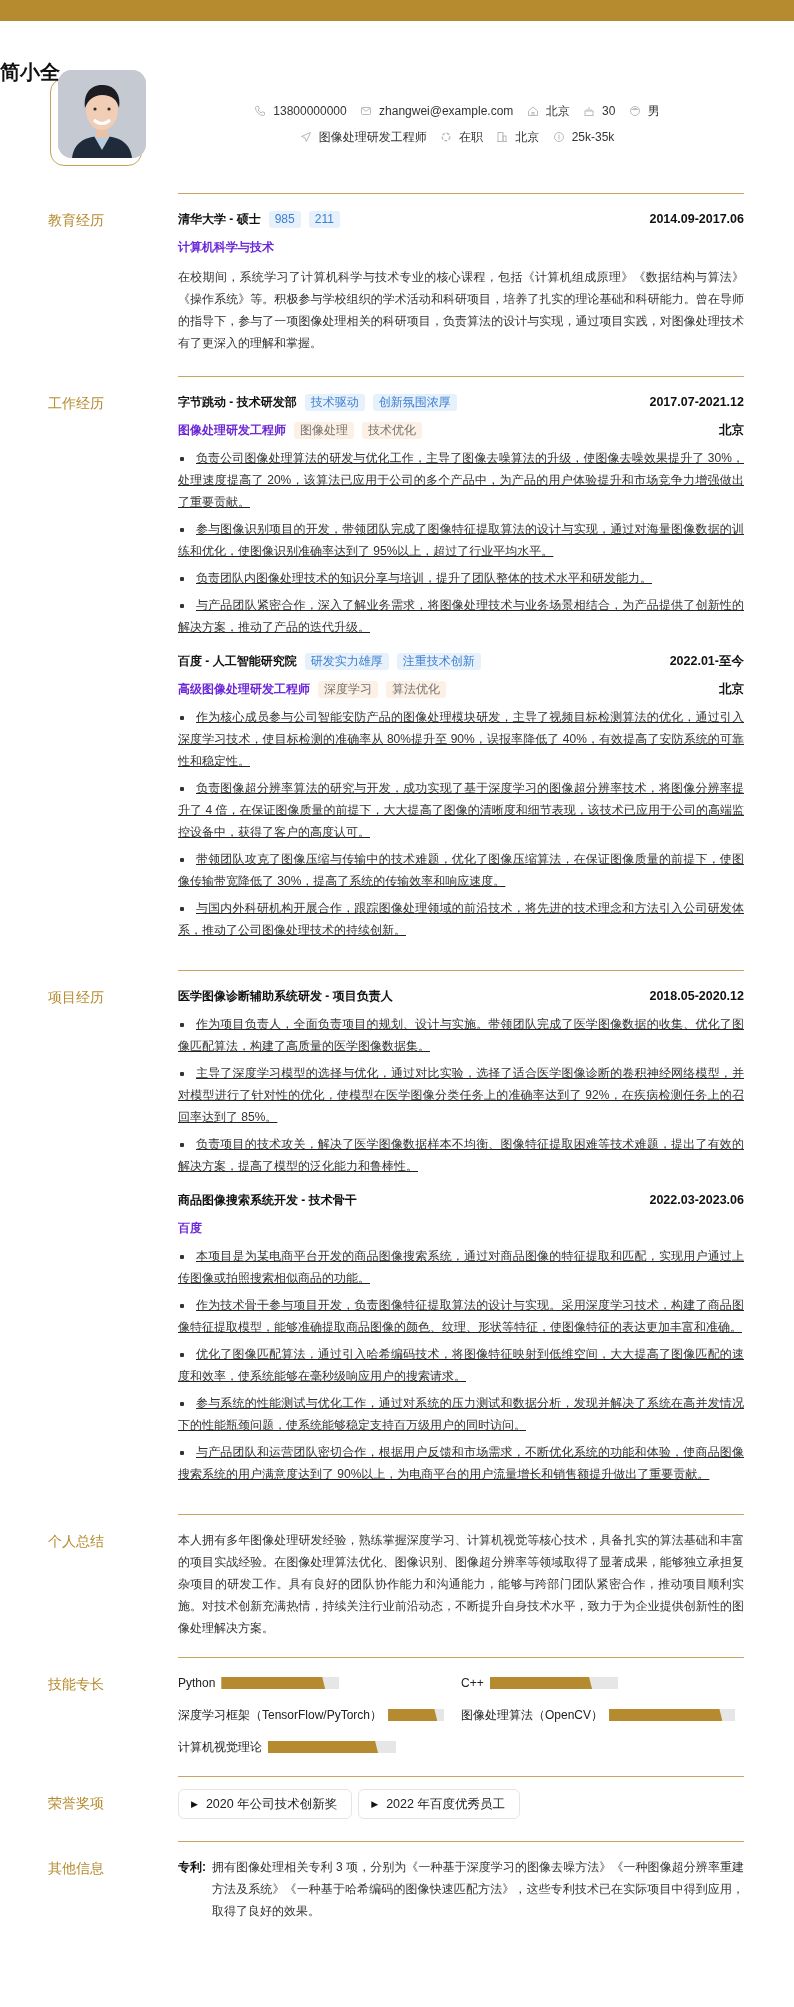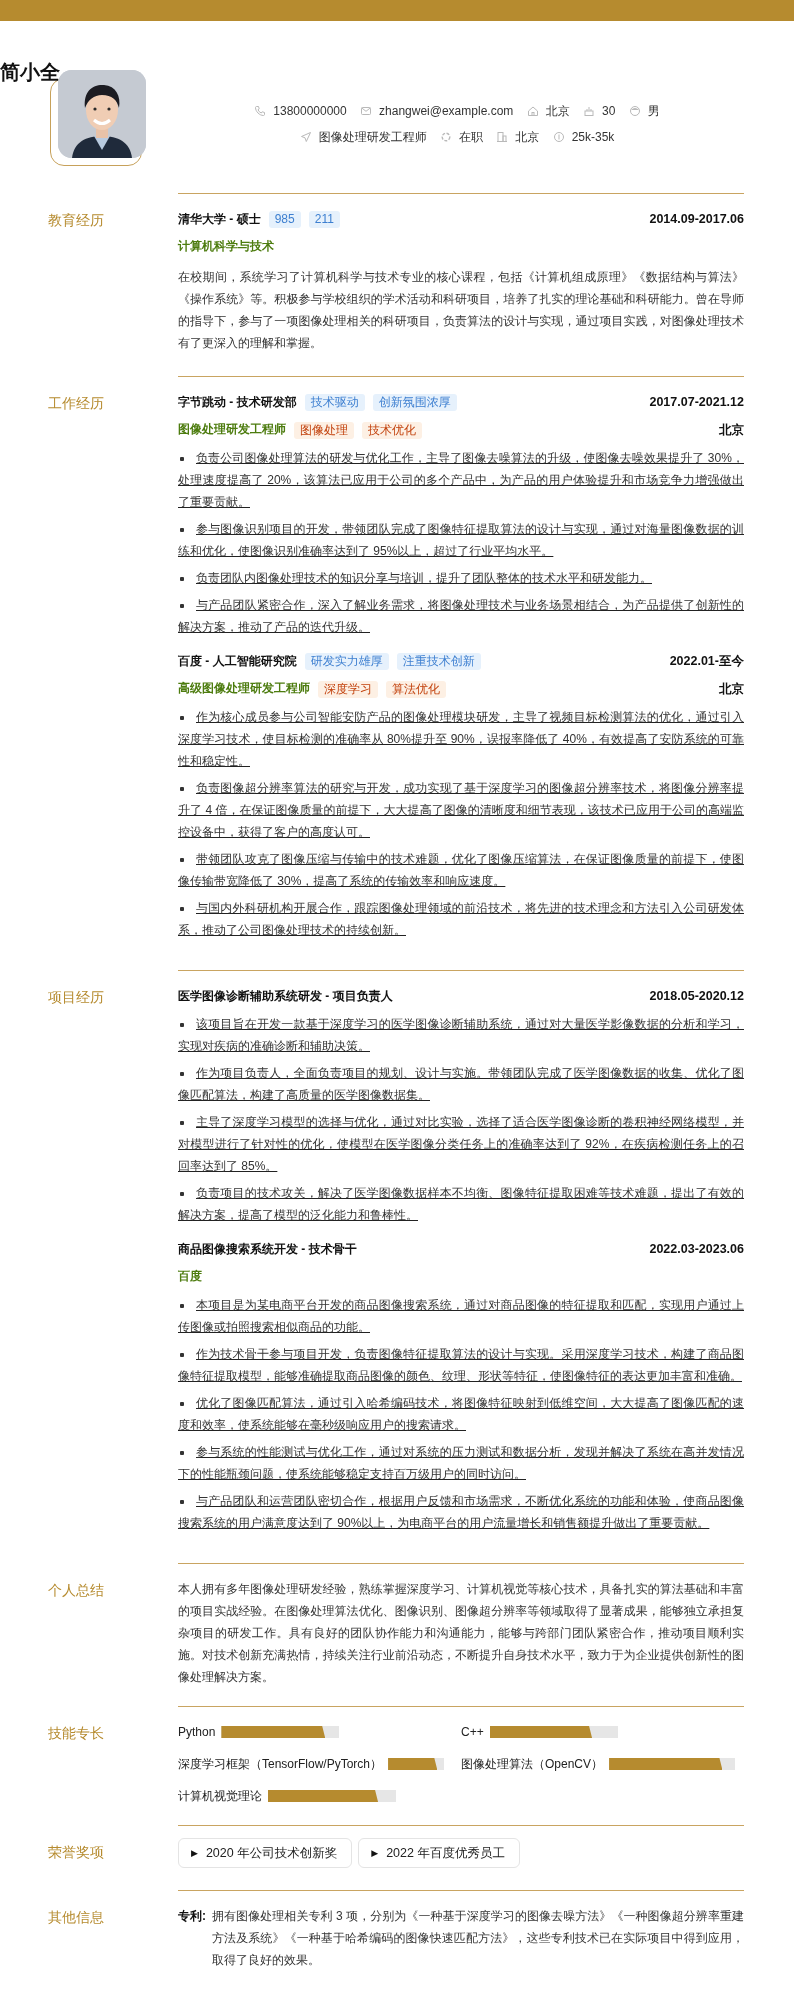--- a/index.html
+++ b/index.html
@@ -48,23 +48,23 @@
   }
   .row { display: flex; align-items: center; justify-content: space-between; line-height: 22px; }
   .row-left { display: flex; align-items: center; }
   .entry-title { font-weight: bold; font-size: 12px; color: #111; }
   .date { font-weight: bold; font-size: 12.5px; color: #111; }
   .tag {
     display: inline-block; font-size: 12px; line-height: 17px; padding: 0 6px;
     border-radius: 3px; margin-left: 8px;
   }
   .tag.blue { background: #e6f1fc; color: #3d7fd0; }
-  .tag.orange { background: #fdf0e4; color: #c2410c; }
+  .tag.orange { background: #fdf0e4; color: #737373; }
   .sub-row { margin-top: 6px; }
-  .subtitle { font-weight: bold; font-size: 12px; color: #4d7c0f; font-family: Liberation Mono, monospace; }
+  .subtitle { font-weight: bold; font-size: 12px; color: #6d28d9; }
   .para { margin-top: 8px; font-size: 12px; color: #333; line-height: 22px; text-align: justify; }
   ul.bullets { list-style: none; margin-top: 6px; text-decoration: underline; }
   ul.bullets li {
     position: relative; font-size: 12px; color: #333; line-height: 22px;
     text-indent: 18px; margin-bottom: 5px; text-align: justify;
   }
   ul.bullets li::before {
     content: ""; position: absolute; left: 2px; top: 10px; width: 4px; height: 4px;
     background: #333; border-radius: 1px;
   }
@@ -276,21 +276,20 @@
 
 <div class="section" style="margin-top:6px;">
   <div class="section-label">项目经历</div>
   <div class="section-body">
     <div class="entry">
       <div class="row">
         <span class="entry-title">医学图像诊断辅助系统研发 - 项目负责人</span>
         <span class="date">2018.05-2020.12</span>
       </div>
       <ul class="bullets">
-        <li>该项目旨在开发一款基于深度学习的医学图像诊断辅助系统，通过对大量医学影像数据的分析和学习，实现对疾病的准确诊断和辅助决策。</li>
         <li>作为项目负责人，全面负责项目的规划、设计与实施。带领团队完成了医学图像数据的收集、优化了图像匹配算法，构建了高质量的医学图像数据集。</li>
         <li>主导了深度学习模型的选择与优化，通过对比实验，选择了适合医学图像诊断的卷积神经网络模型，并对模型进行了针对性的优化，使模型在医学图像分类任务上的准确率达到了 92%，在疾病检测任务上的召回率达到了 85%。</li>
         <li>负责项目的技术攻关，解决了医学图像数据样本不均衡、图像特征提取困难等技术难题，提出了有效的解决方案，提高了模型的泛化能力和鲁棒性。</li>
       </ul>
     </div>
     <div class="entry">
       <div class="row">
         <span class="entry-title">商品图像搜索系统开发 - 技术骨干</span>
         <span class="date">2022.03-2023.06</span>
       </div>

